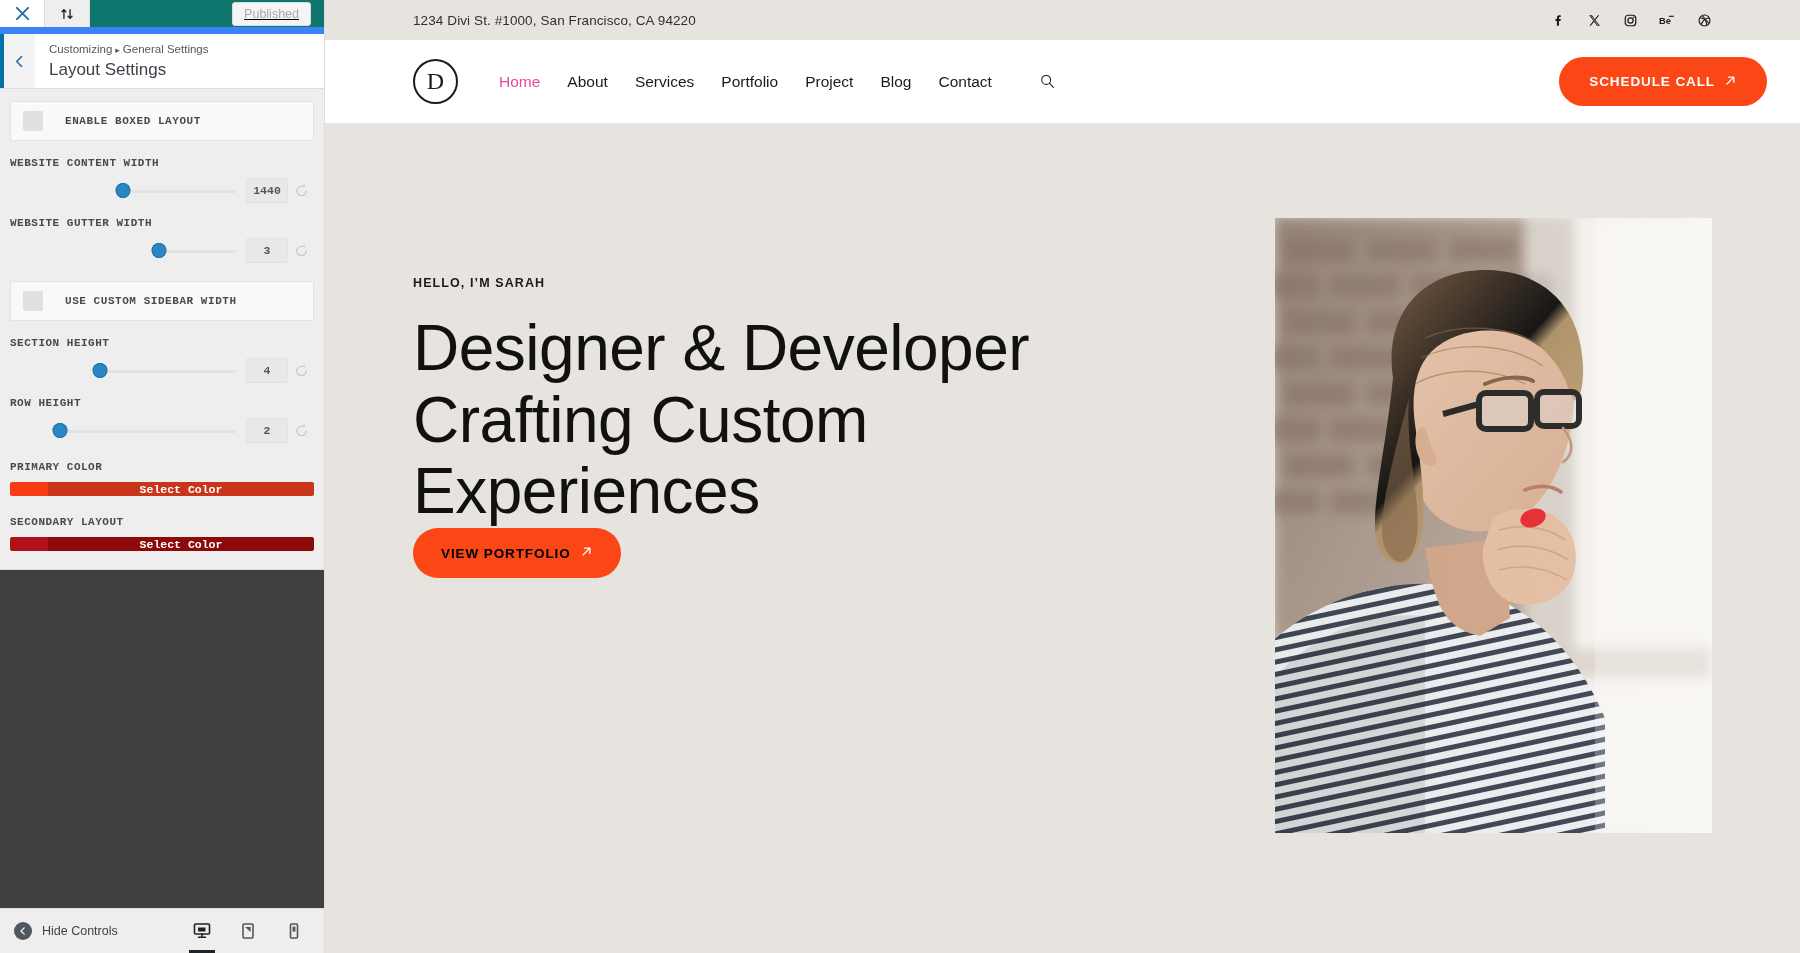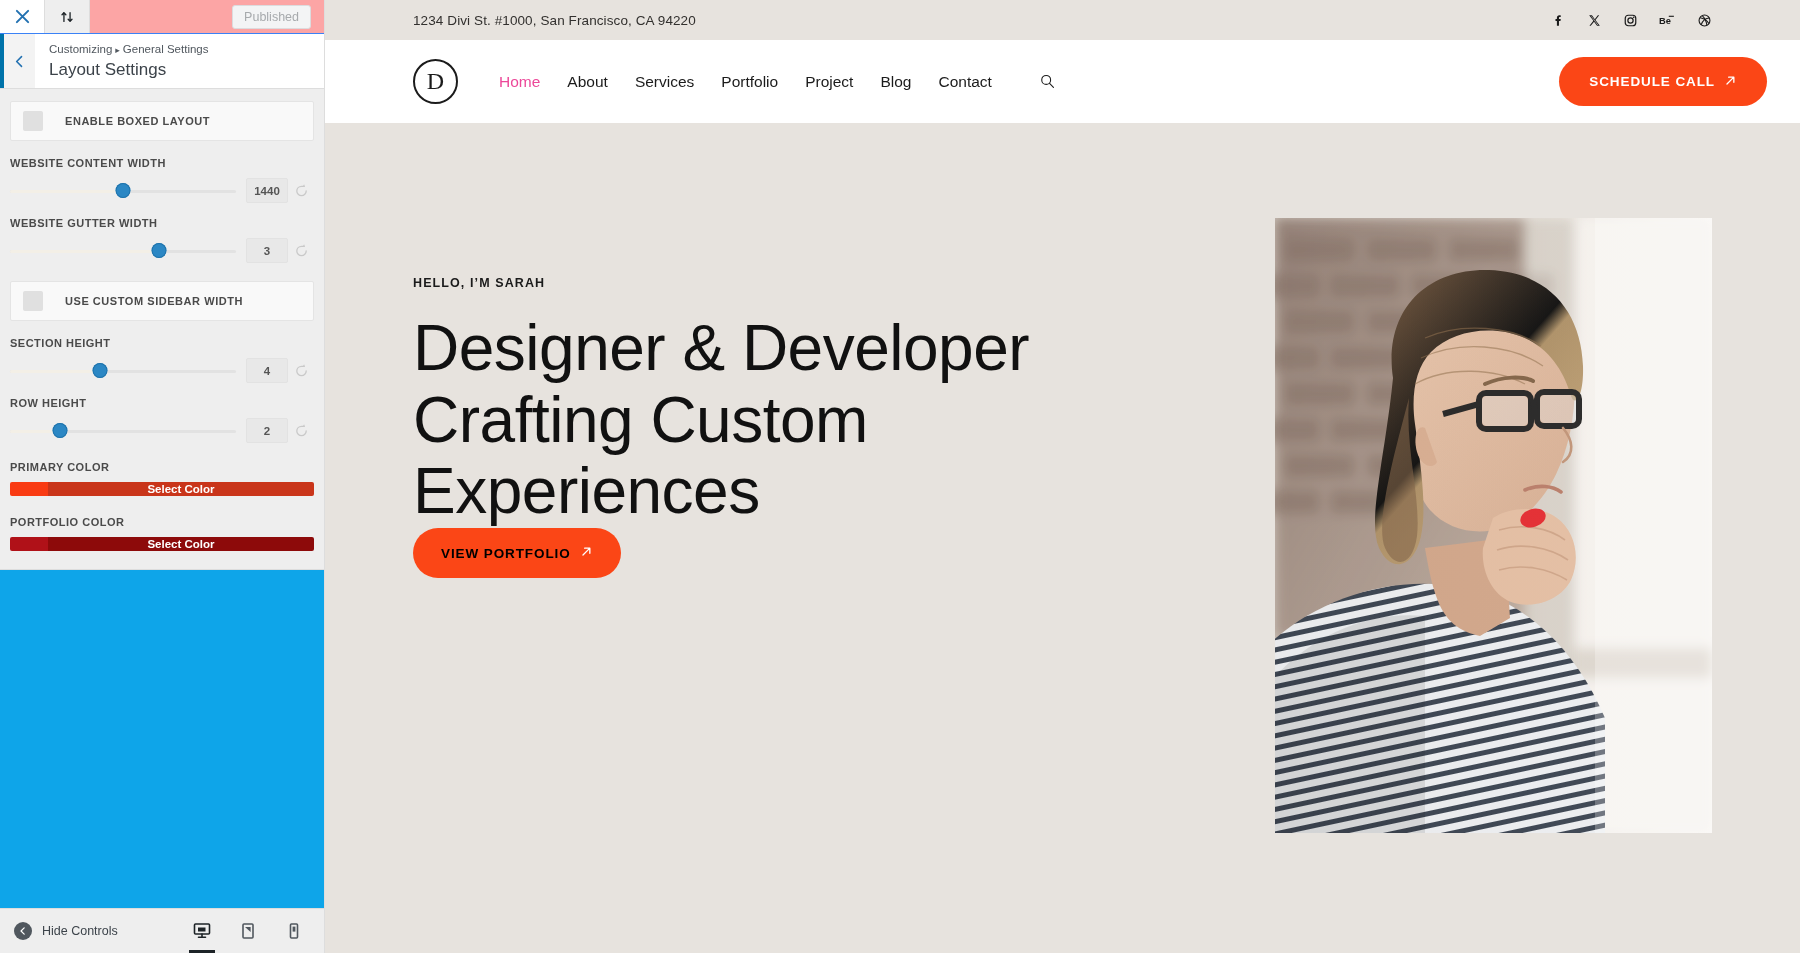--- a/index.html
+++ b/index.html
@@ -14,24 +14,25 @@
   
   .customizer {
     width: 325px; height: 953px;
     background: #eeeeee;
     display: flex; flex-direction: column;
     position: relative;
     border-right: 1px solid #dddddd;
     flex: 0 0 325px;
   }
   .cz-topbar {
-    height: 34px; background: #fca5a5;
+    height: 34px; background: #0f766e;
     display: flex; align-items: stretch;
-    border-bottom: 1px solid #3b82f6;
+    border-bottom: 7px solid #3b82f6;
     flex: 0 0 34px;
+    text-decoration: underline;
   }
   .cz-close {
     width: 45px; background: #ffffff;
     display: flex; align-items: center; justify-content: center;
     cursor: pointer; border-right: 1px solid #dddddd;
   }
   .cz-close svg { display:block; }
   .cz-devices-toggle {
     width: 45px; background: #eeeeee;
     display: flex; align-items: center; justify-content: center;
@@ -70,23 +71,24 @@
     flex: 1; background: #ffffff;
     padding: 8px 14px 8px 14px;
     display: flex; flex-direction: column; justify-content: center;
   }
   .cz-breadcrumb { font-size: 11.5px; color: #50575e; line-height: 1.4; }
   .cz-breadcrumb .sep { margin: 0 3px; font-size: 9px; }
   .cz-panel-title { font-size: 17px; color: #3c434a; font-weight: 400; line-height: 1.3; margin-top: 1px; }
 
   .cz-body {
     flex: 1;
-    background: #0ea5e9;
+    background: #404040;
     overflow: hidden;
     padding: 0 0 0 0;
+    font-family: Liberation Mono, monospace;
   }
   .cz-controls {
     background: #eeeeee;
     padding: 12px 10px 18px 10px;
     border-bottom: 1px solid #dddddd;
   }
 
   .ctl { margin-bottom: 14px; }
   .ctl:last-child { margin-bottom: 0; }
 
@@ -400,21 +402,21 @@
 
         <div class="ctl" style="margin-top:18px">
           <span class="ctl-label">PRIMARY COLOR</span>
           <div class="color-btn">
             <span class="color-swatch" style="background:#f93b13"></span>
             <span class="color-btn-main" style="background:#c9351a">Select Color</span>
           </div>
         </div>
 
         <div class="ctl" style="margin-top:20px">
-          <span class="ctl-label">PORTFOLIO COLOR</span>
+          <span class="ctl-label">SECONDARY LAYOUT</span>
           <div class="color-btn">
             <span class="color-swatch" style="background:#b01118"></span>
             <span class="color-btn-main" style="background:#8d0a0a">Select Color</span>
           </div>
         </div>
 
       </div>
     </div>
 
     <div class="cz-footer">

